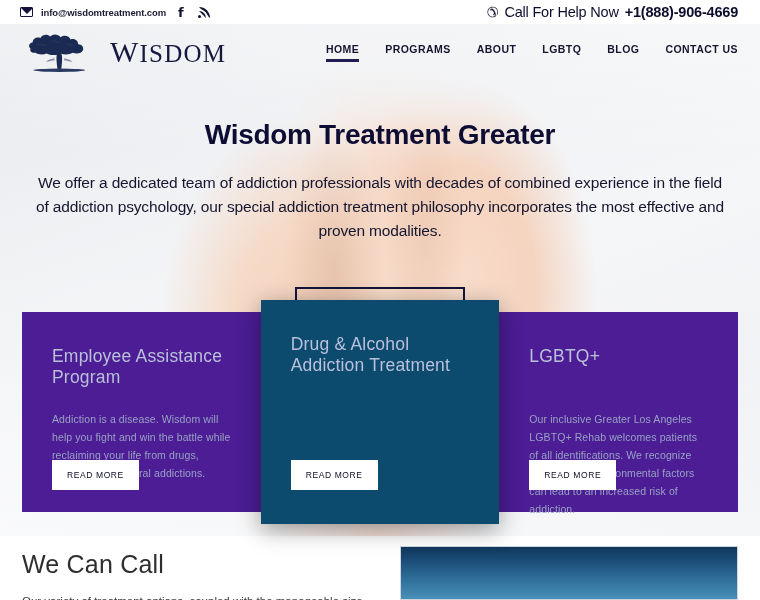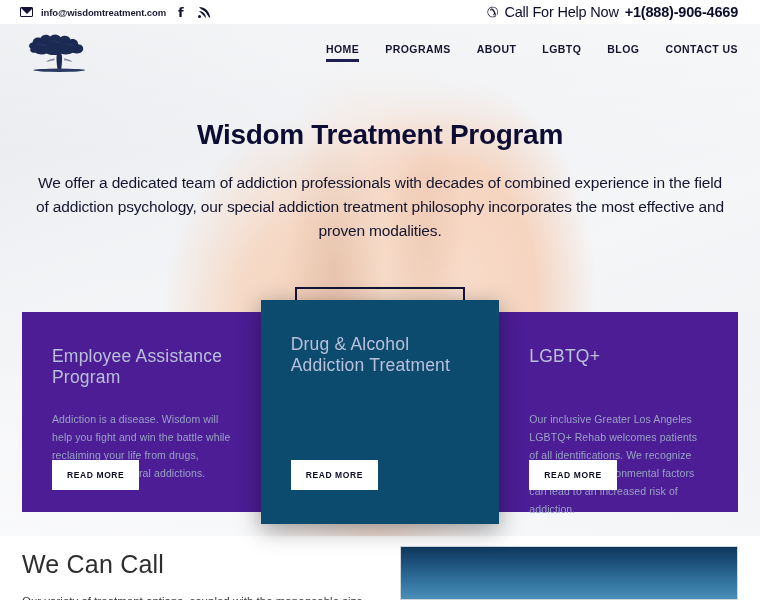--- a/index.html
+++ b/index.html
@@ -236,21 +236,21 @@
     line-height: 1.72;
     color: #98a2c4;
     letter-spacing: 0.1px;
   }
   .card-btn {
     position: absolute;
     left: 30px; bottom: 22px;
     background: #ffffff;
     color: #0c0c24;
     font-size: 8.5px;
-    font-weight: bold;
+    font-weight: normal;
     letter-spacing: 0.6px;
     padding: 10px 15px;
     border: none;
     cursor: pointer;
     font-family: "Liberation Sans", sans-serif;
   }
   .card.raised .card-btn { bottom: 34px; }
 
   
   .helps {
@@ -315,33 +315,36 @@
   <div class="logo">
     <svg class="logo-tree" viewBox="0 0 120 62">
       <g fill="#1b2a52">
         <path d="M58 30c3 0 5 4 5 10s-1 16-2 18h-4c-1-4-2-12-2-18s1-10 3-10z"></path>
         <path d="M18 26c-4-3-2-8 3-9 0-5 6-8 11-6 3-5 10-6 14-2 4-4 11-4 15 1 5-4 12-2 14 3 6-2 11 2 11 7 5 0 8 4 7 8-2 5-9 6-15 4-5 3-12 3-17 1-6 3-14 3-20 0-5 2-12 2-16-1-5 1-9-2-7-6z"></path>
         <path d="M25 20c6-2 12-1 17 2-6 1-12 0-17-2zM44 15c7-2 14 0 19 4-7-1-14-2-19-4zM66 19c6-1 12 1 16 4-6 0-12-2-16-4z" opacity="0.45" fill="#2e3f6d"></path>
         <path d="M52 40c-6 1-10 3-12 5 5-1 9-2 12-2zM66 40c6 1 10 3 12 5-5-1-9-2-12-2z" opacity="0.5"></path>
       </g>
       <ellipse cx="59" cy="57" rx="37" ry="2.4" fill="#2a3a63"></ellipse>
     </svg>
+    <span class="logo-word">
+      <span class="cap">W</span><span>ISDOM</span>
+    </span>
   </div>
   <div class="nav">
     <div class="nav-item active">HOME</div>
     <div class="nav-item">PROGRAMS</div>
     <div class="nav-item">ABOUT</div>
     <div class="nav-item">LGBTQ</div>
     <div class="nav-item">BLOG</div>
     <div class="nav-item">CONTACT US</div>
   </div>
 </div>
 
 <div class="hero-copy">
-  <div class="hero-title">Wisdom Treatment Program</div>
+  <div class="hero-title">Wisdom Treatment Greater</div>
   <div class="hero-sub">We offer a dedicated team of addiction professionals with decades of combined experience in the field of addiction psychology, our special addiction treatment philosophy incorporates the most effective and proven modalities.</div>
   <button class="cta">CALL NOW</button>
 </div>
 
 <div class="cards">
   <div class="card">
     <div class="card-title">Employee Assistance Program</div>
     <div class="card-text">Addiction is a disease. Wisdom will help you fight and win the battle while reclaiming your life from drugs, alcohol or behavioral addictions.</div>
     <button class="card-btn">READ MORE</button>
   </div>

